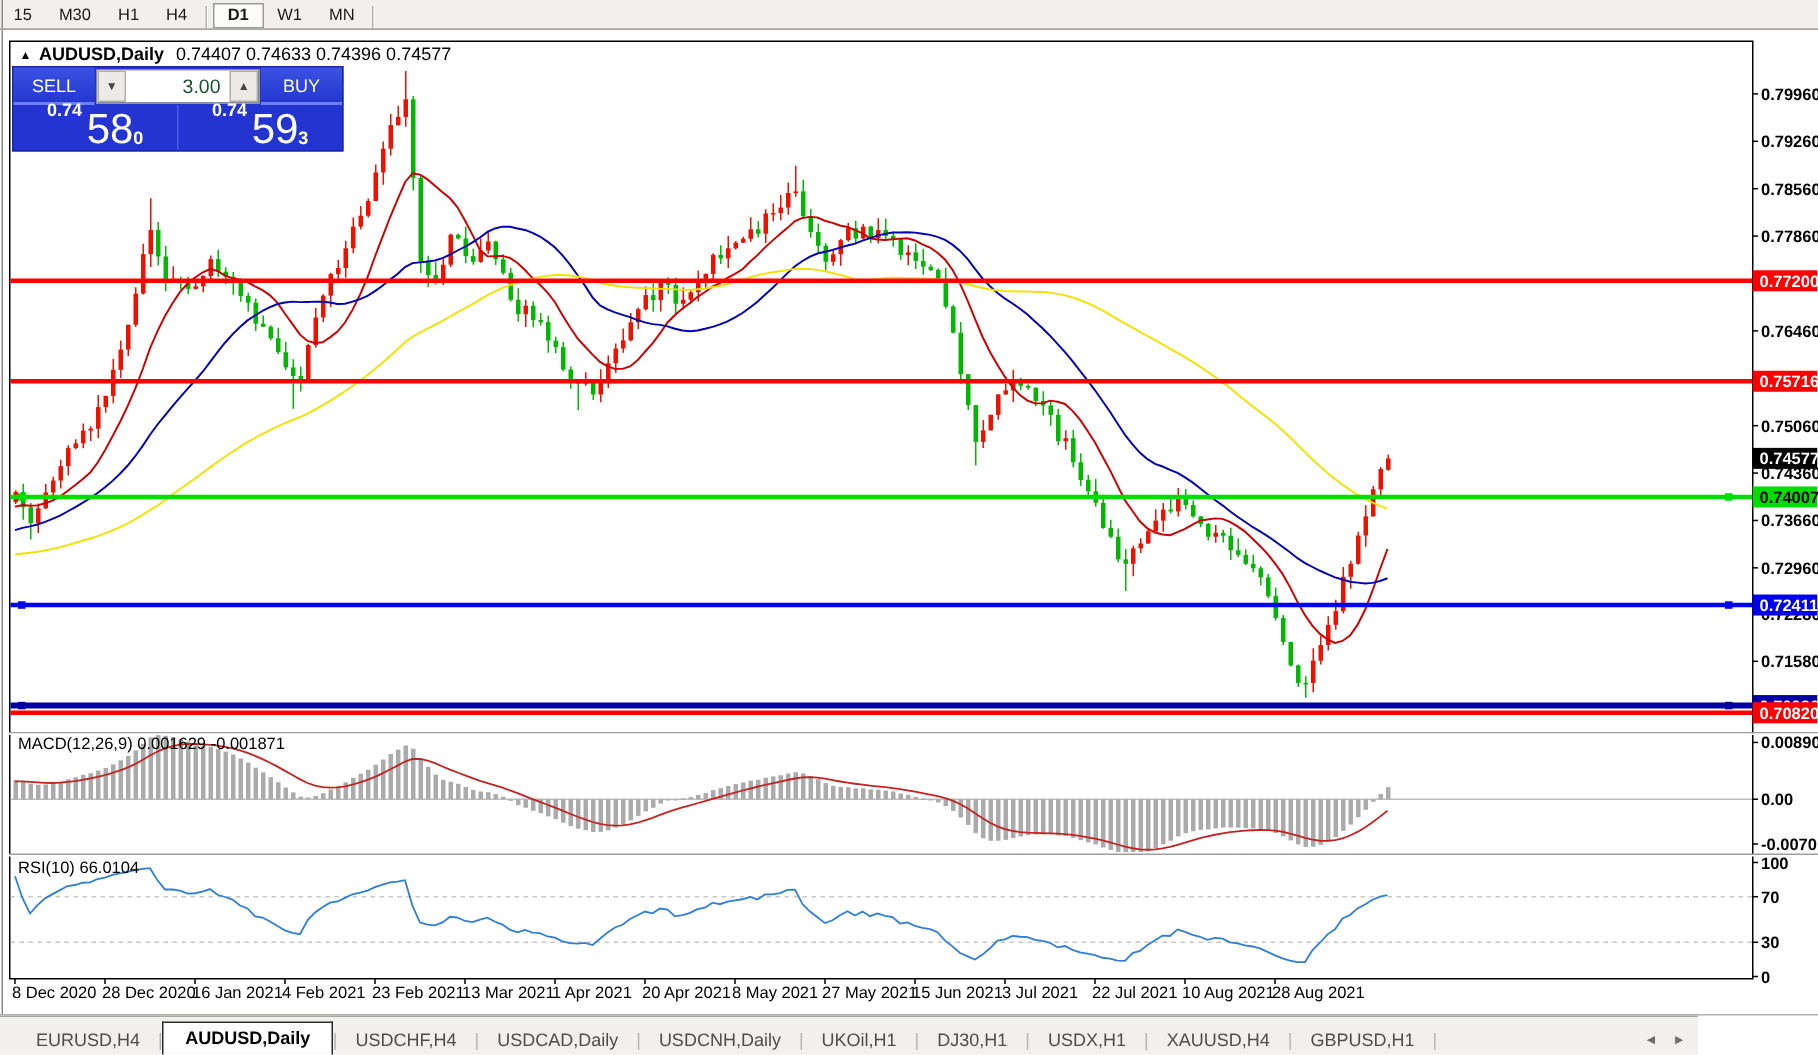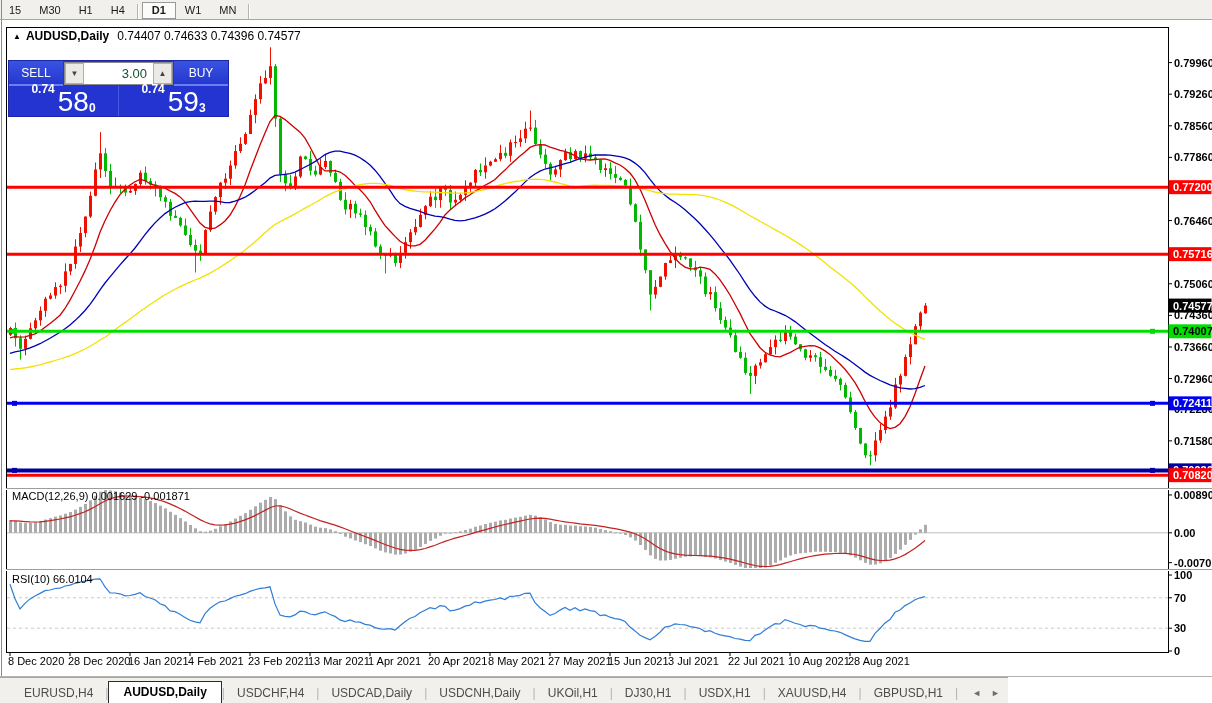--- a/index.html
+++ b/index.html
@@ -10,40 +10,40 @@
     border-bottom:1px solid #a7a6a2;display:flex;align-items:flex-end;}
   .tf-btn{height:17px;line-height:17px;padding:0 9px;font-size:11px;color:#1a1a1a;cursor:default;}
   .tf-btn.active{background:#fbfbfa;border:1px solid #9a9a96;height:15px;line-height:15px;font-weight:bold;}
   .tf-sep{width:1px;height:15px;background:#b5b4b0;margin:0 3px;border-right:1px solid #fff;}
   #left-border{position:absolute;left:1px;top:0;width:1px;height:676px;background:#8a8a8a;}
   
   #chart-title{position:absolute;left:13px;top:29px;font-size:12px;font-weight:600;color:#000;z-index:5;}
   #chart-title .arrow{font-size:8px;margin-right:5px;vertical-align:1px;}
   #chart-title .ohlc{margin-left:8px;font-weight:400;text-align:right;}
   
-  #trade-panel{position:absolute;left:8px;top:60px;width:221px;height:57px;background:#2434d0;
+  #trade-panel{position:absolute;left:8px;top:44px;width:221px;height:57px;background:#2434d0;
     z-index:6;border:1px solid #1b27a8;box-sizing:border-box;}
   #tp-top{display:flex;height:25px;align-items:stretch;}
   .tp-btn{flex:0 0 54px;background:linear-gradient(#3a52e2,#2438cf);color:#fff;font-size:12px;
     display:flex;align-items:center;justify-content:center;cursor:pointer;border-bottom:2px solid #6d7ff0;}
   #tp-vol{flex:1;display:flex;background:#fff;border:1px solid #8b8b8b;margin:1px;}
   .spin{width:17px;background:#eceae6;border:1px solid #b3b0aa;font-size:8px;color:#444;
     display:flex;align-items:center;justify-content:center;cursor:pointer;}
   #vol-val{flex:1;text-align:right;font-size:13px;color:#14532d;padding:3px 6px 0 0;}
   #tp-bottom{display:flex;height:30px;}
   .tile{flex:1;color:#fff;display:flex;align-items:flex-end;justify-content:center;
     padding-bottom:1px;cursor:pointer;}
   .tile+.tile{border-left:1px solid #4a5ae4;}
   .tile .frac{font-size:12px;font-weight:700;margin-right:3px;padding-bottom:19px;}
   .tile .big{font-size:28px;font-weight:400;line-height:26px;}
   .tile .sup{font-size:12px;font-weight:700;vertical-align:14px;}
   
   .pane-label{position:absolute;left:12px;font-size:11px;color:#000;z-index:4;}
   
-  #tabbar{position:absolute;left:0;top:677px;width:1008px;height:26px;background:#f1f0ed;
+  #tabbar{position:absolute;left:0;top:677px;width:1132px;height:26px;background:#f1f0ed;
     border-top:1px solid #a7a6a2;display:flex;align-items:flex-end;}
   #tabs{display:flex;align-items:flex-end;margin-left:12px;height:24px;}
   .tab{font-size:12px;color:#4d4d4d;padding:3px 12px 4px 12px;cursor:pointer;white-space:nowrap;}
   .tab.active{background:#fff;border:1px solid #2b2b2b;border-bottom:none;color:#000;
     font-weight:700;padding:3px 14px 5px 14px;}
   .tab-sep{color:#b5b4b0;font-size:12px;padding-bottom:4px;}
   #tab-scroll{margin-left:auto;margin-right:8px;display:flex;gap:10px;align-items:center;padding-bottom:6px;}
   .scroll-arrow{font-size:9px;color:#6e6e6e;cursor:pointer;}
   svg{position:absolute;left:0;top:0;z-index:1;}
   svg text{font-family:"Liberation Sans",sans-serif;}

